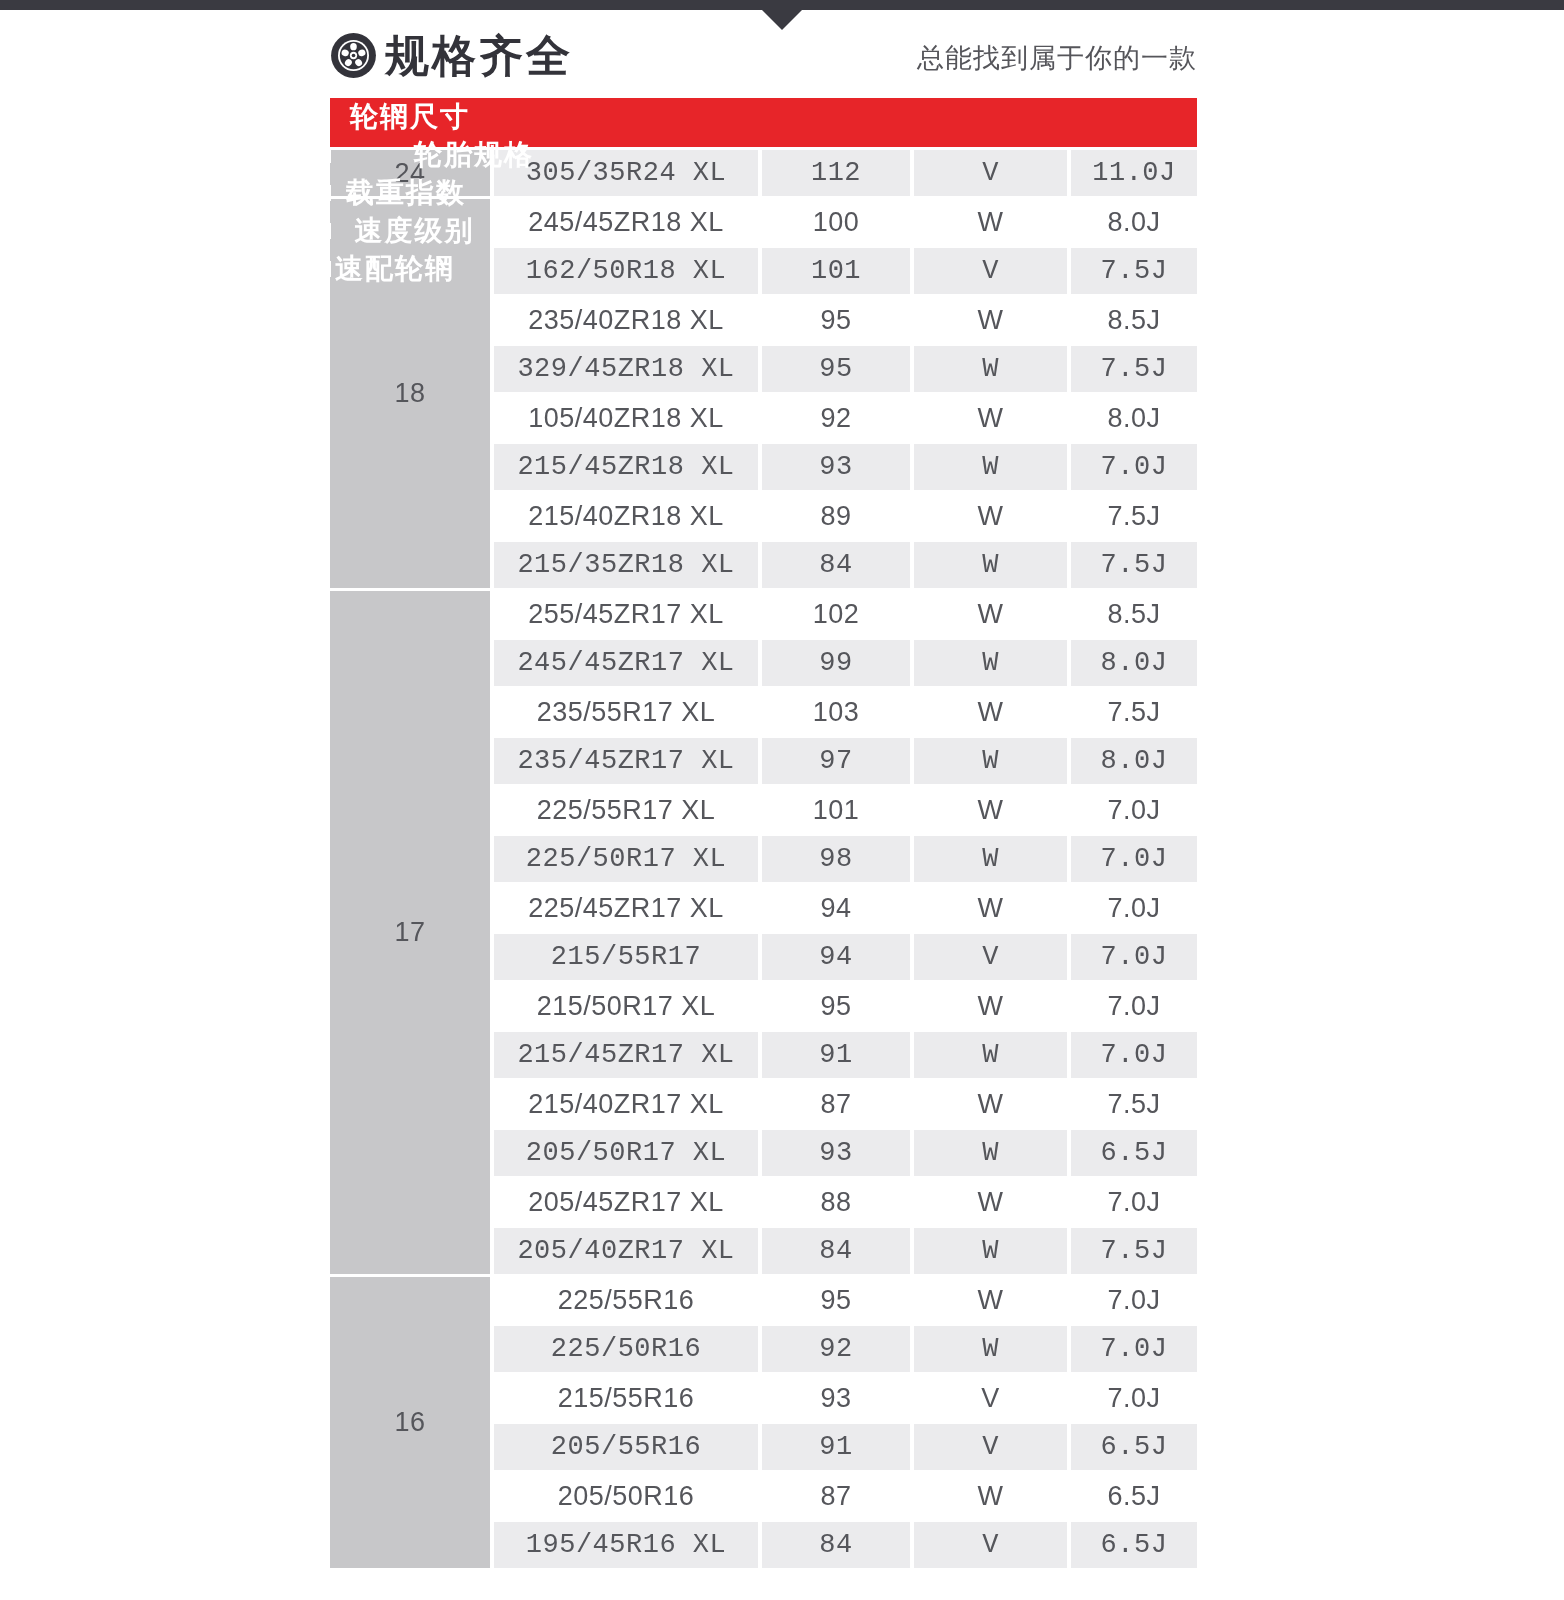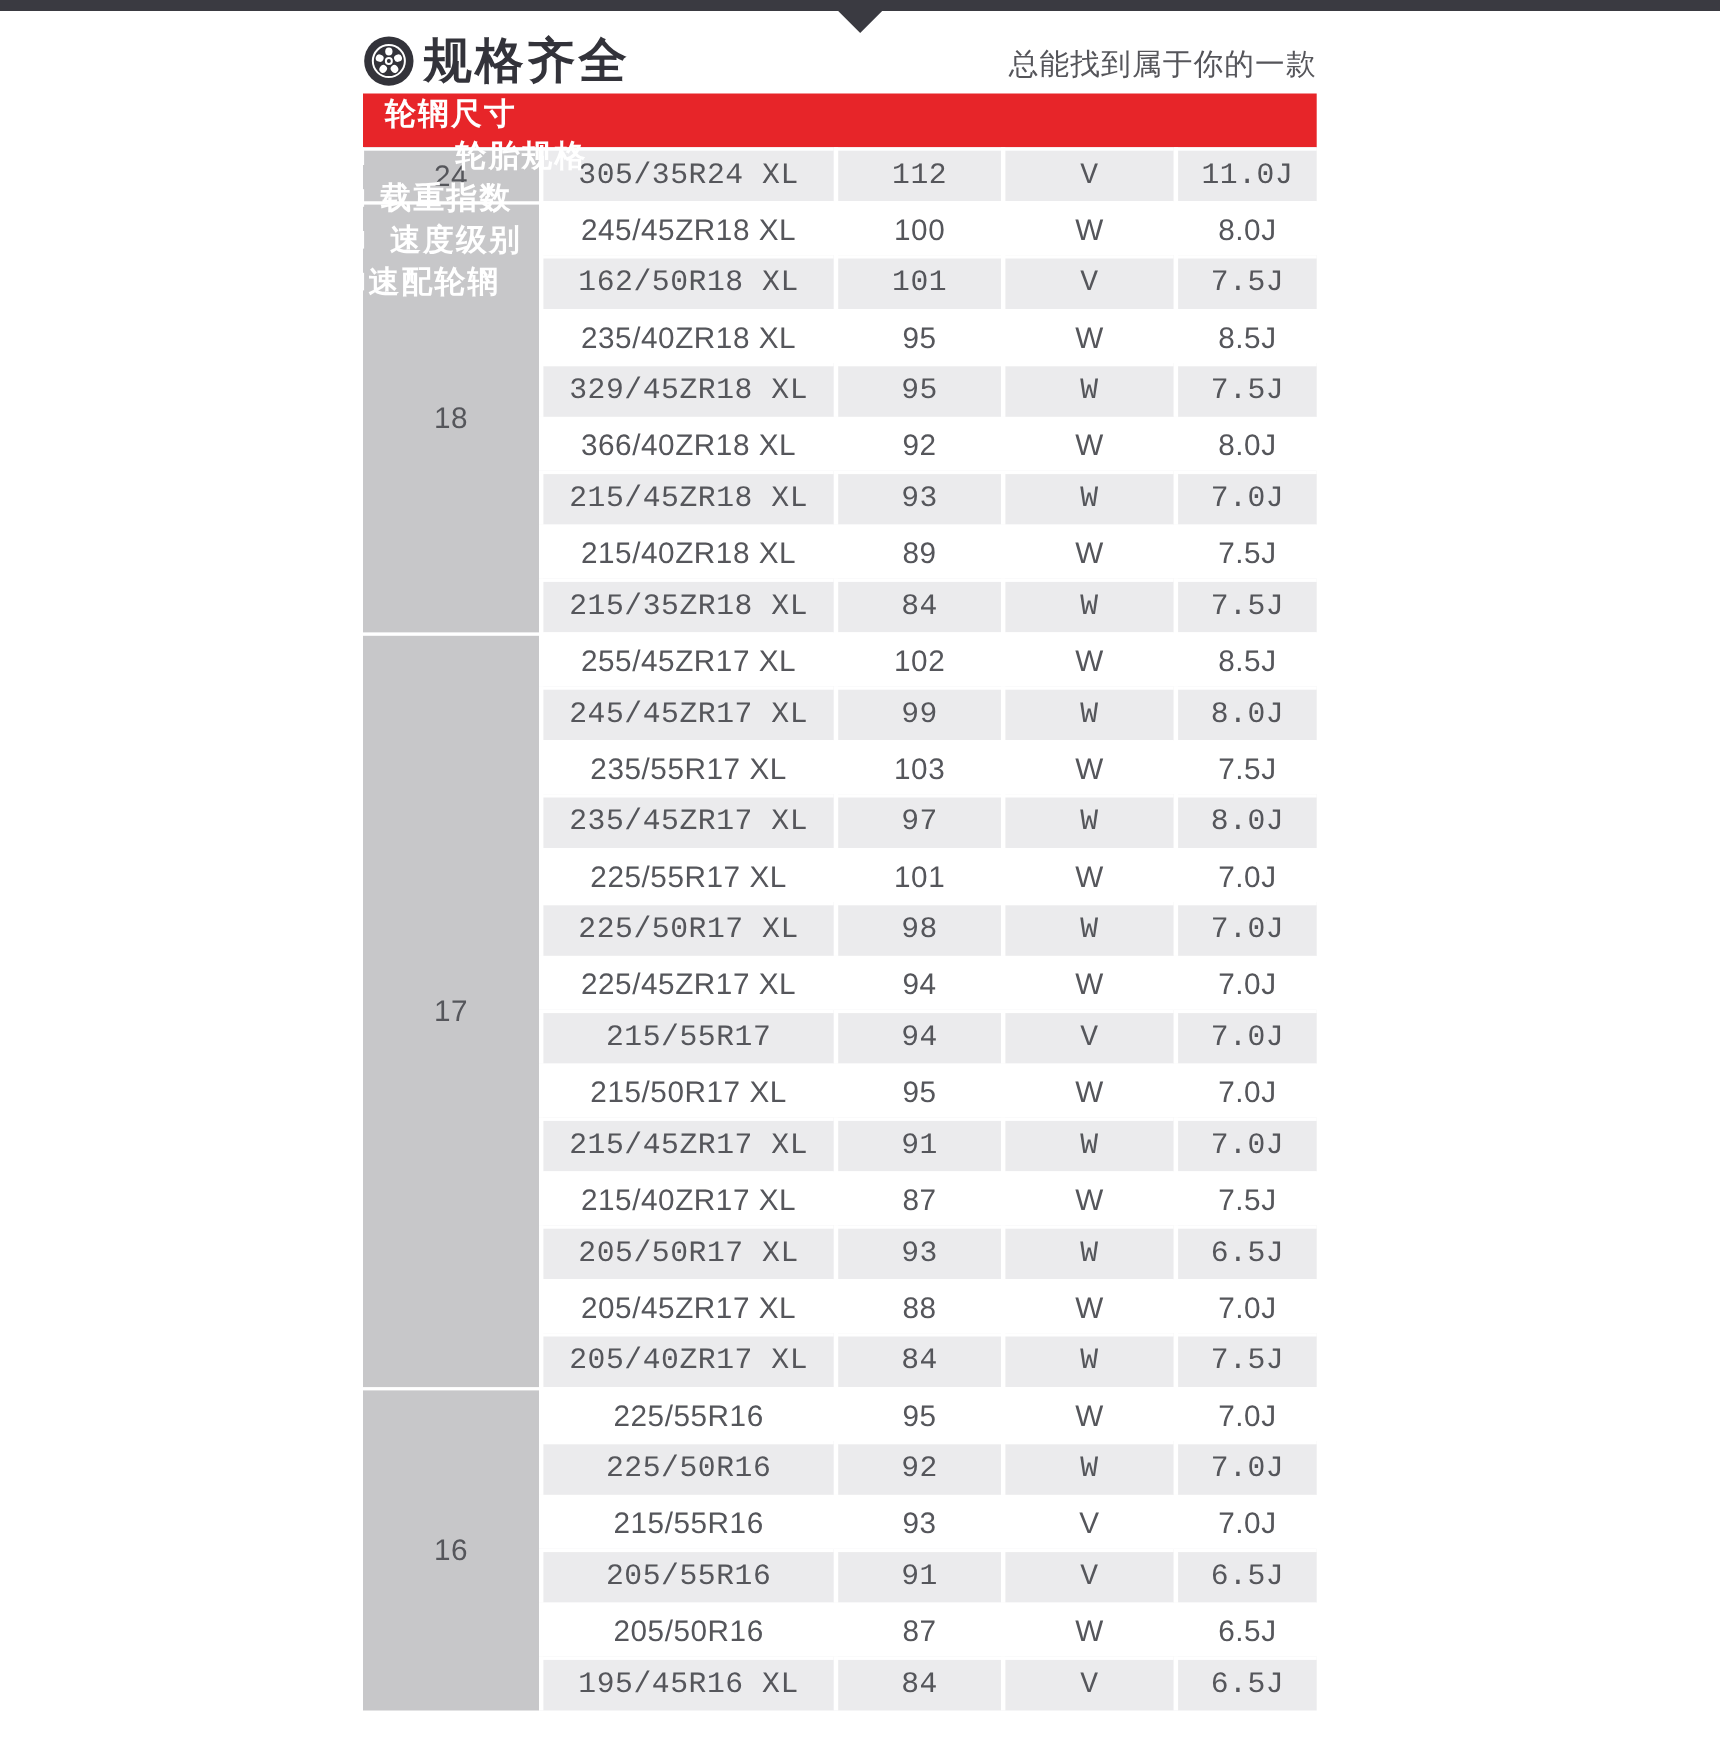--- a/index.html
+++ b/index.html
@@ -27,21 +27,21 @@
     width:0;height:0;
     border-left:20px solid transparent;
     border-right:20px solid transparent;
     border-top:20px solid var(--topbar);
   }
   .content{
     position:absolute;top:26px;left:330px;width:867px;
   }
   .title-row{
     display:flex;align-items:flex-end;
-    height:54px;margin-bottom:5px;
+    height:54px;margin-bottom:18px;
   }
   .wheel{width:47px;height:47px;flex:0 0 auto;align-self:center;margin-top:4px;}
   .page-title{
     font-size:44px;font-weight:bold;color:var(--ink);
     letter-spacing:3px;margin-left:8px;line-height:1.1;
   }
   .page-subtitle{
     margin-left:auto;font-size:27px;color:var(--subtle);
     padding-bottom:4px;letter-spacing:1px;
   }
@@ -130,21 +130,21 @@
       <div class="cell col row-alt">V</div>
       <div class="cell col row-alt">7.5J</div>
       <div class="cell col row-plain">235/40ZR18 XL</div>
       <div class="cell col row-plain">95</div>
       <div class="cell col row-plain">W</div>
       <div class="cell col row-plain">8.5J</div>
       <div class="cell col row-alt">329/45ZR18 XL</div>
       <div class="cell col row-alt">95</div>
       <div class="cell col row-alt">W</div>
       <div class="cell col row-alt">7.5J</div>
-      <div class="cell col row-plain">366/40ZR18 XL</div>
+      <div class="cell col row-plain">105/40ZR18 XL</div>
       <div class="cell col row-plain">92</div>
       <div class="cell col row-plain">W</div>
       <div class="cell col row-plain">8.0J</div>
       <div class="cell col row-alt">215/45ZR18 XL</div>
       <div class="cell col row-alt">93</div>
       <div class="cell col row-alt">W</div>
       <div class="cell col row-alt">7.0J</div>
       <div class="cell col row-plain">215/40ZR18 XL</div>
       <div class="cell col row-plain">89</div>
       <div class="cell col row-plain">W</div>

